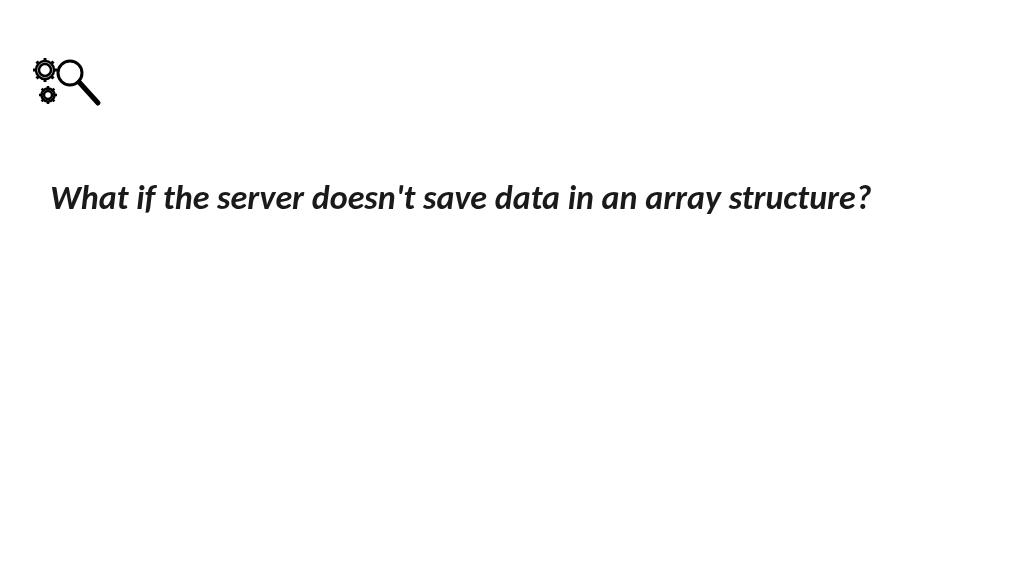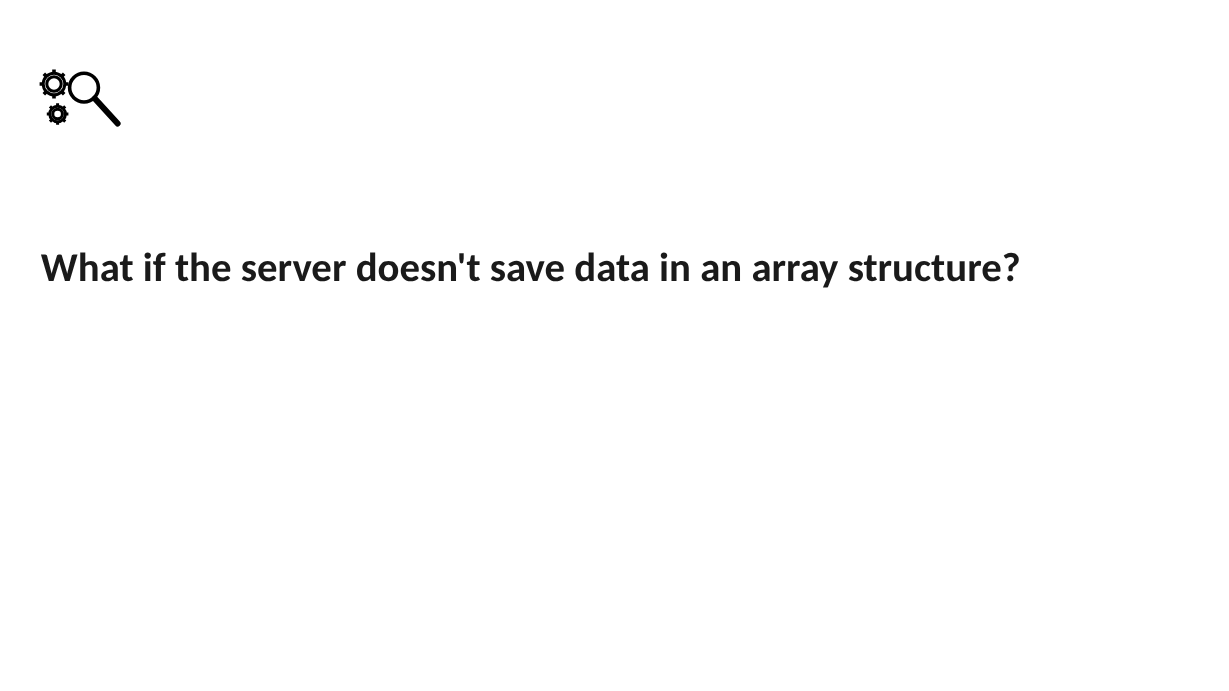--- a/index.html
+++ b/index.html
@@ -22,28 +22,28 @@
     .icon-container {
       position: absolute;
       top: 55px;
       left: 30px;
       width: 80px;
       height: 80px;
     }
     .heading {
       position: absolute;
       top: 175px;
-      left: 34px;
+      left: 50px;
       right: 60px;
       font-size: 34px;
       font-weight: bold;
+      font-style: italic;
       color: #1a1a1a;
       line-height: 1.35;
       max-width: 830px;
-      margin-top: 26px;
     }
   </style>
 </head>
 <body>
 
 <div class="slide">
   <div class="icon-container">
     <svg width="80" height="80" viewBox="0 0 80 80" fill="none" stroke="#000000" stroke-width="2.5">
 
       <g transform="translate(15,15)">

